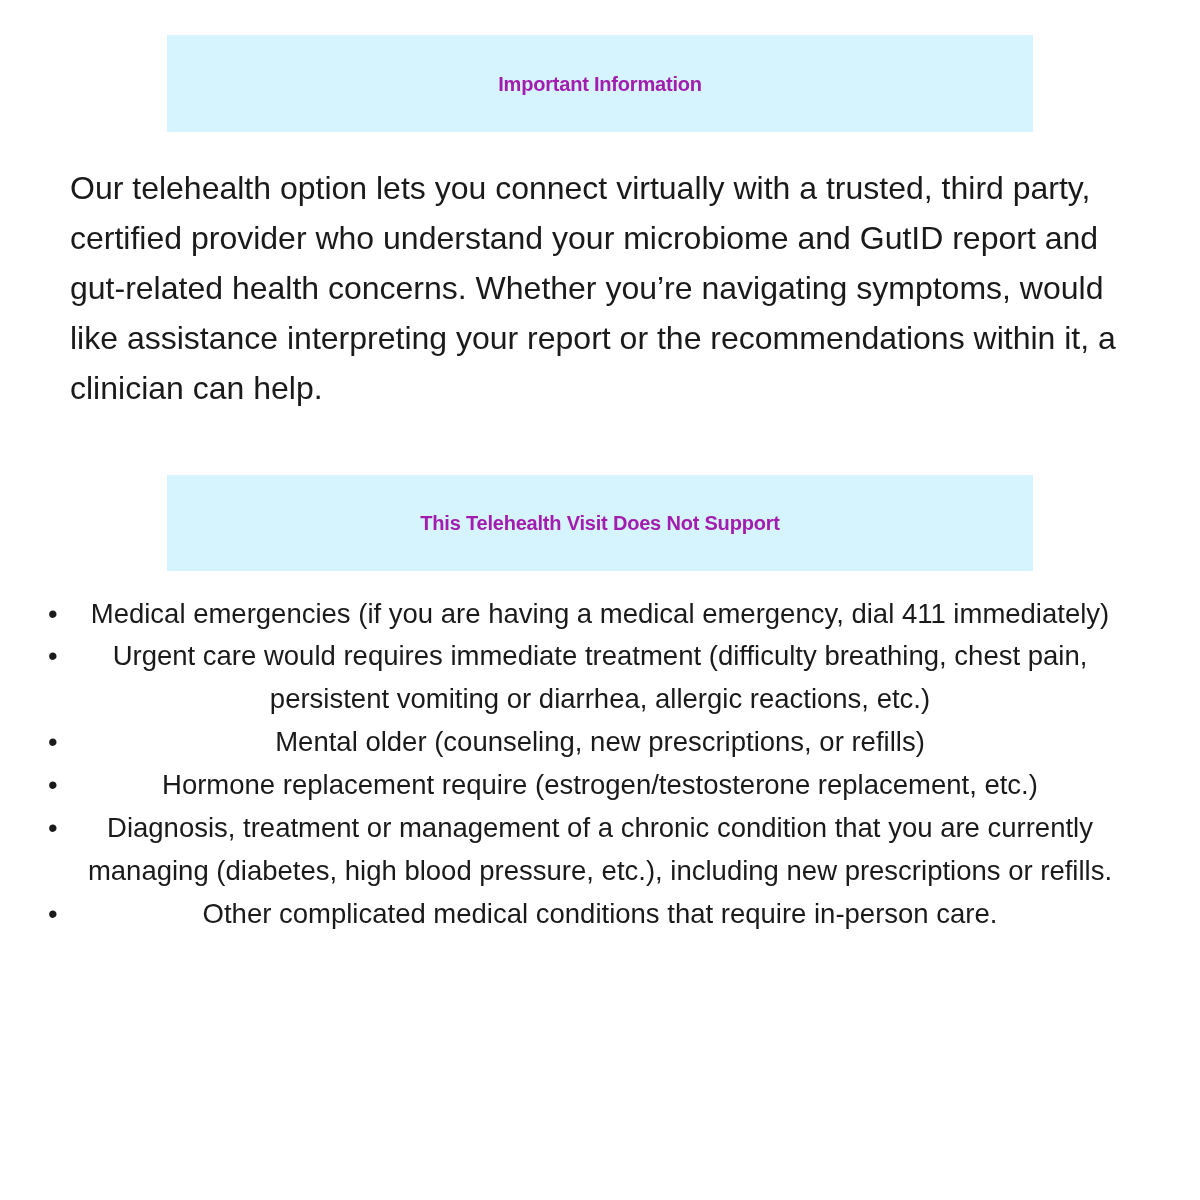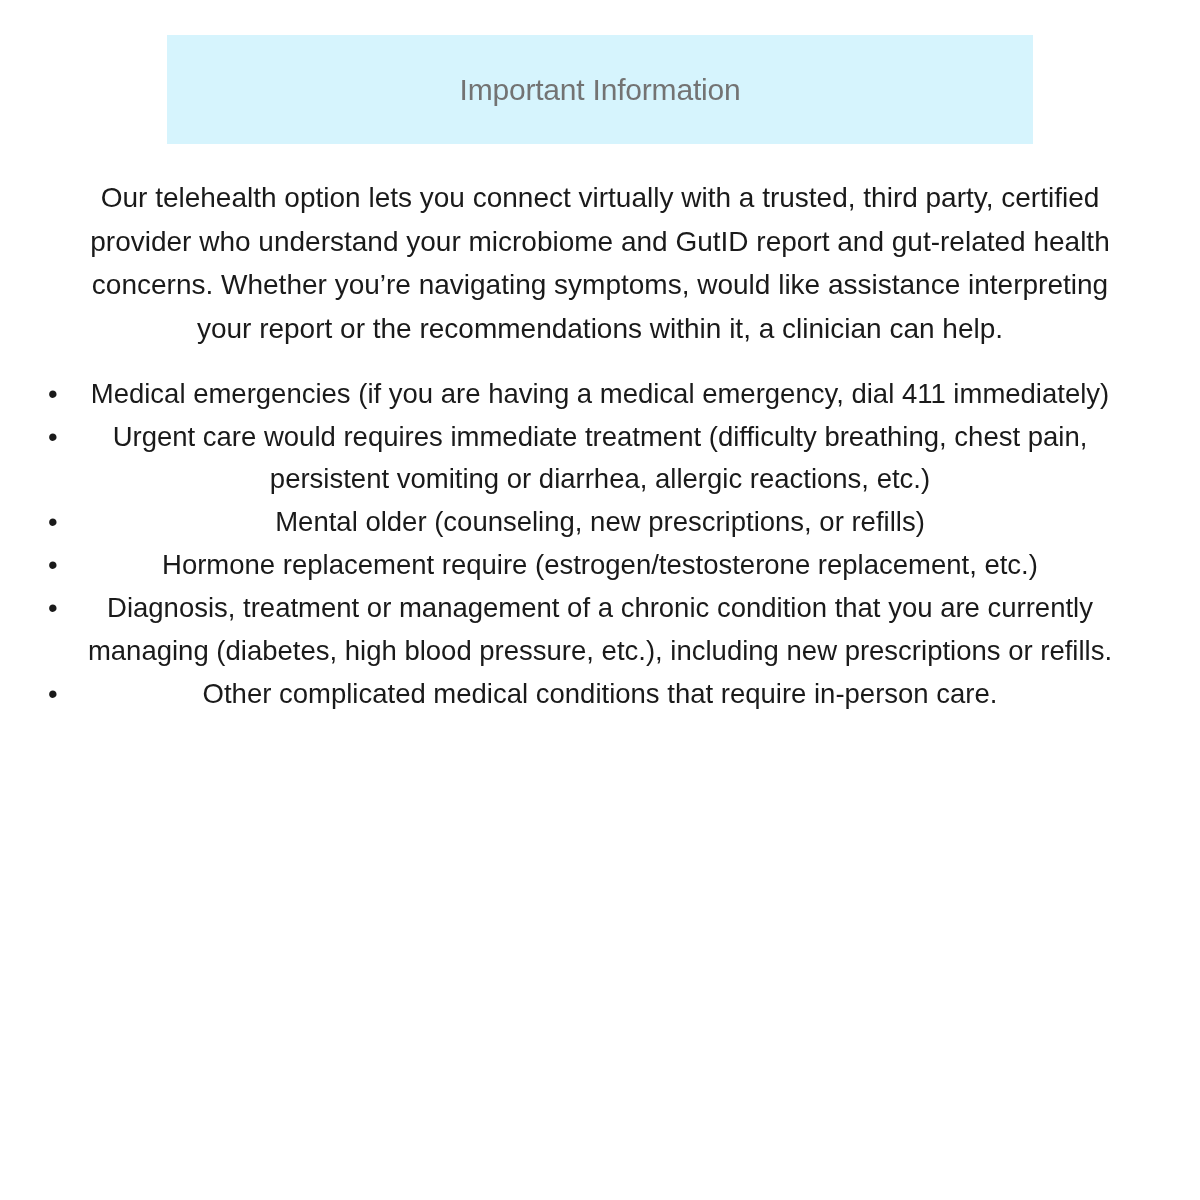--- a/index.html
+++ b/index.html
@@ -21,40 +21,39 @@
     box-sizing: border-box;
   }
   .banner {
     background: #d6f4fd;
     width: 866px;
     margin: 0 auto;
     text-align: center;
     box-sizing: border-box;
   }
   .banner-title {
-    font-size: 30px;
-    font-weight: normal;
-    color: #737373;
+    font-size: 20px;
+    font-weight: bold;
+    color: #a21caf;
     letter-spacing: -0.2px;
     line-height: 1.2;
     margin: 0;
   }
   #important-banner {
     margin-top: 35px;
     padding: 37px 20px 36px 20px;
   }
   #not-support-banner {
     margin-top: 61px;
     padding: 36px 20px 36px 20px;
   }
   .body-block {
     width: 1060px;
     margin: 0 auto;
-    text-align: center;
-    font-size: 28px;
+    font-size: 32px;
     line-height: 1.56;
     color: #1a1a1a;
   }
   #paragraph-1 {
     margin-top: 32px;
   }
   #paragraph-2 {
     margin-top: 35px;
   }
   .exclusion-list {
@@ -89,20 +88,23 @@
 
 <div class="page">
 
   <div class="banner" id="important-banner">
     <div class="banner-title">Important Information</div>
   </div>
 
   <div class="body-block" id="paragraph-1">Our telehealth option lets you connect virtually with a trusted, third party, certified provider who understand your microbiome and GutID report and gut-related health concerns. Whether you’re navigating symptoms, would like assistance interpreting your report or the recommendations within it, a clinician can help.</div>
 
 
+  <div class="banner" id="not-support-banner">
+    <div class="banner-title">This Telehealth Visit Does Not Support</div>
+  </div>
 
   <ul class="exclusion-list">
     <li class="exclusion-item">
       <span class="bullet">•</span>
       <span class="item-text">Medical emergencies (if you are having a medical emergency, dial 411 immediately)</span>
     </li>
     <li class="exclusion-item">
       <span class="bullet">•</span>
       <span class="item-text">Urgent care would requires immediate treatment (difficulty breathing, chest pain, persistent vomiting or diarrhea, allergic reactions, etc.)</span>
     </li>

